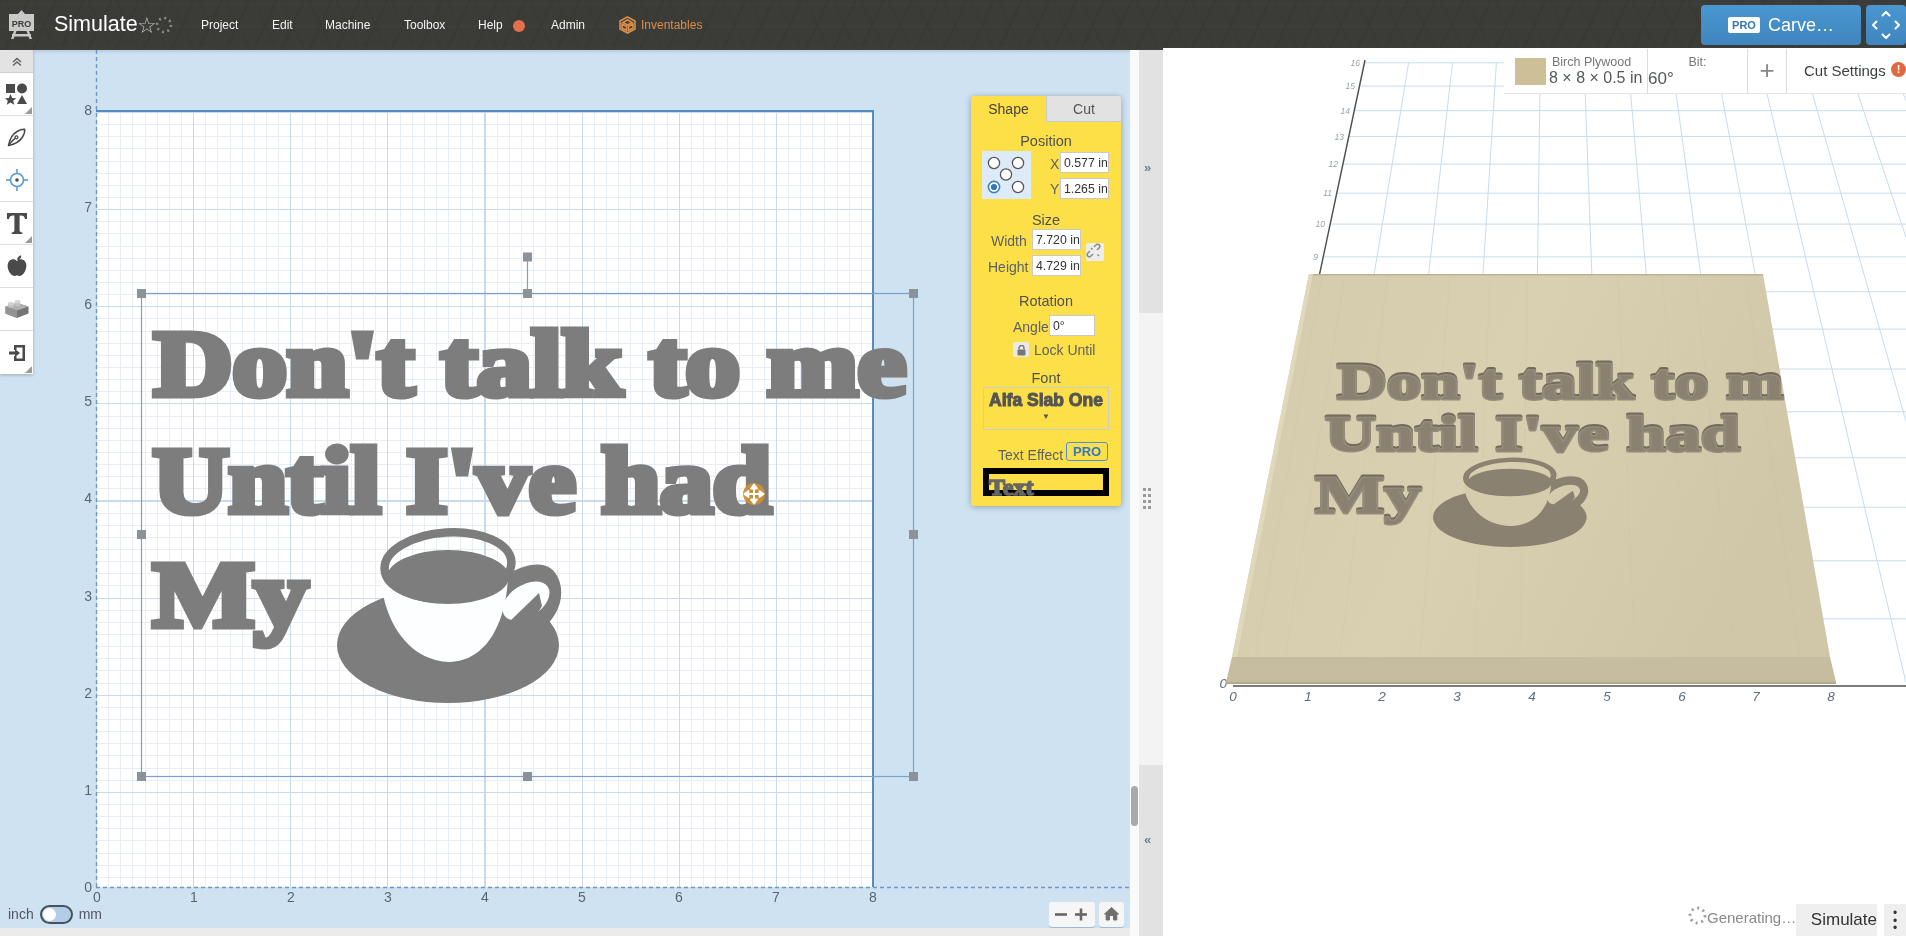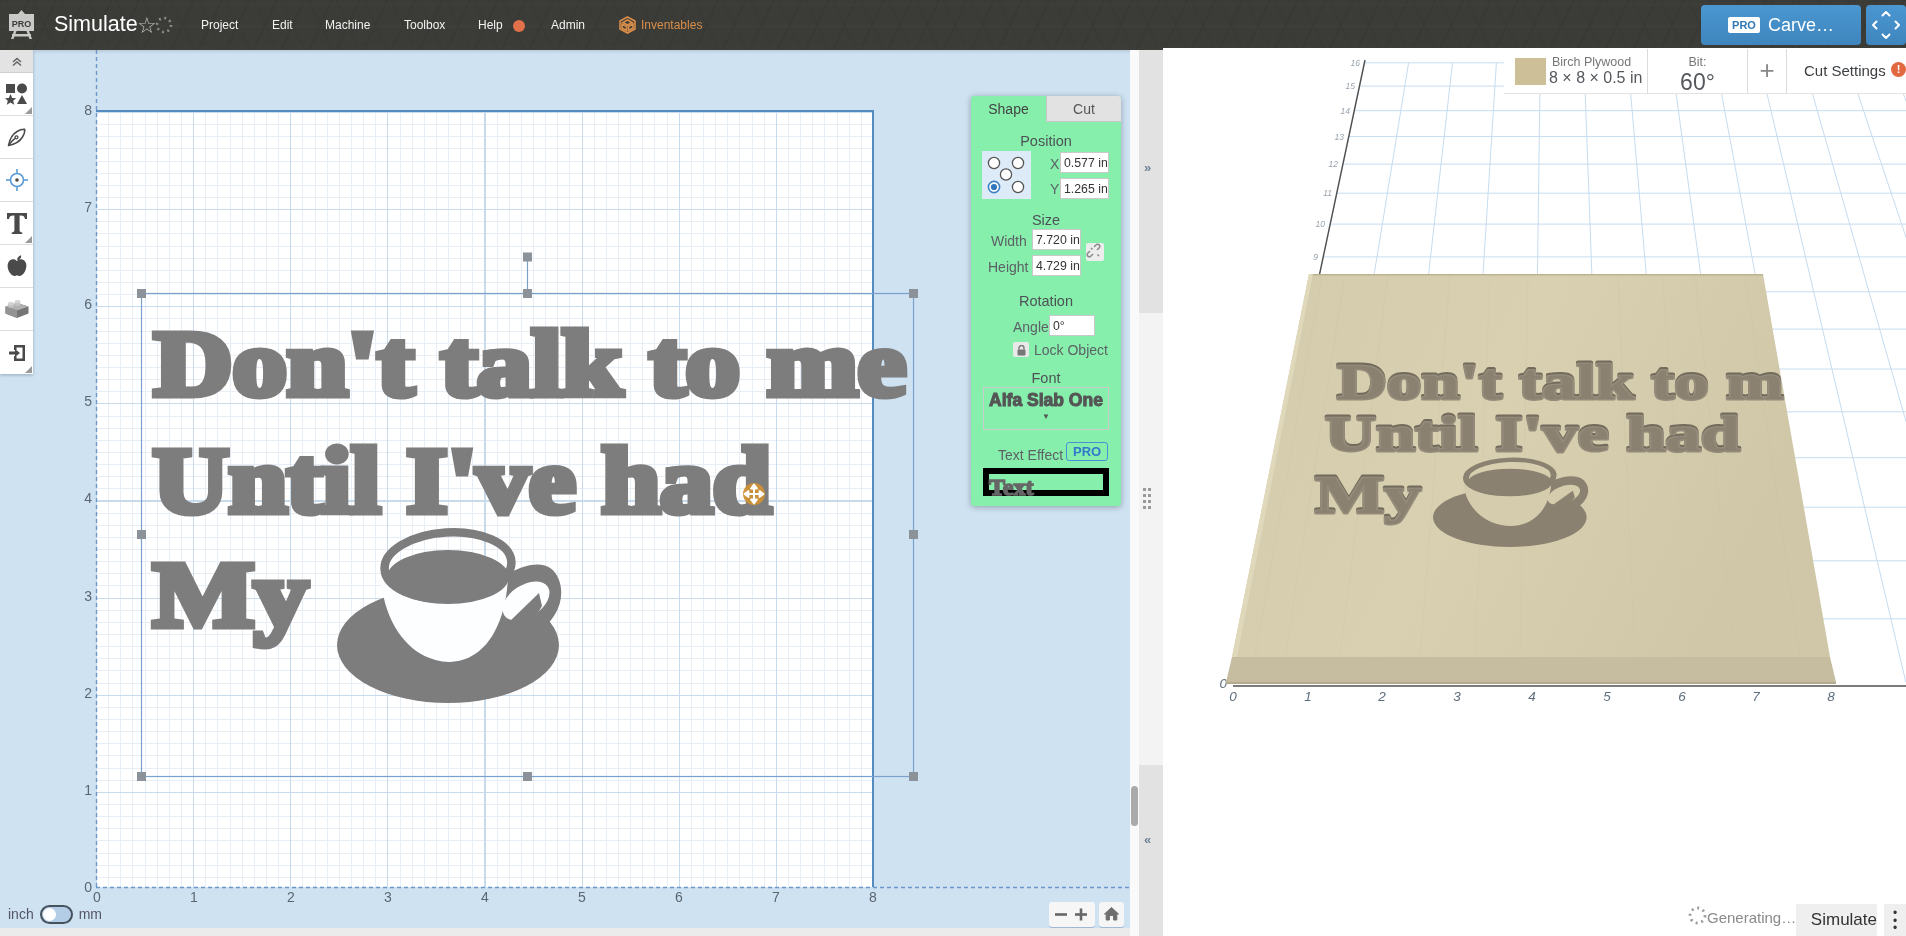--- a/index.html
+++ b/index.html
@@ -299,21 +299,21 @@
  </g>
 </svg>
 </div>
 
 <div id="phead">
  <div class="sw"></div>
  <div style="position:absolute;left:48px;top:6px;font-size:12.5px;color:#777">Birch Plywood</div>
  <div style="position:absolute;left:45px;top:20px;font-size:16px;color:#55595e">8 × 8 × 0.5 in</div>
  <div class="sec" style="left:143px;width:100px">
       <div style="text-align:center;font-size:12.5px;color:#777;margin-top:6px">Bit:</div>
-      <div style="text-align:center;font-size:23px;color:#55595e">60°</div>
+      <div style="text-align:left;font-size:17px;color:#55595e">60°</div>
     </div>
  <div class="sec" style="left:243px;width:39px;font-size:26px;color:#888;text-align:center;line-height:43px;font-weight:300">+</div>
  <div class="sec" style="left:282px;width:120px">
       <span style="position:absolute;left:17px;top:13px;font-size:15px;color:#3c4043">Cut Settings</span>
   <span style="position:absolute;left:104px;top:13px;width:15px;height:15px;border-radius:50%;background:#e2693f;color:#fff;font-size:11px;font-weight:bold;text-align:center;line-height:15px">!</span>
  </div>
 </div>
 
 <svg id="spin2" width="19" height="19" viewBox="0 0 19 19">
     <circle cx="9.5" cy="9.5" r="7.5" fill="none" stroke="#9a9a9a" stroke-width="2.8" stroke-dasharray="2 3.8"></circle>
@@ -381,21 +381,21 @@
       </svg>
     </div>
  <div class="tcell corner last">
       <svg width="22" height="22" viewBox="0 0 22 22">
         <path d="M8 3 L19 3 L19 19 L8 19 L8 14 L10.5 14 L10.5 16.5 L16.5 16.5 L16.5 5.5 L10.5 5.5 L10.5 8 L8 8 Z" fill="#4a4a4a"></path>
         <path d="M3 9.5 L9 9.5 L9 7 L14 11 L9 15 L9 12.5 L3 12.5 Z" fill="#4a4a4a"></path>
       </svg>
     </div>
 </div>
 
-<div id="panel" style="position:absolute;left:971px;top:96px;width:150px;height:410px;background:#86efac;border-radius:3px;box-shadow:0 1px 6px rgba(0,0,0,.3)">
+<div id="panel" style="position:absolute;left:971px;top:96px;width:150px;height:410px;background:#fde047;border-radius:3px;box-shadow:0 1px 6px rgba(0,0,0,.3)">
  <div style="position:absolute;left:0;top:0;width:75px;height:26px;font-size:14px;color:#444;text-align:center;line-height:26px">Shape</div>
  <div style="position:absolute;left:75px;top:0;width:75px;height:26px;background:#e2e2e2;border-left:1px solid #c9c9c9;border-bottom:1px solid #c9c9c9;border-radius:0 3px 0 0;font-size:14px;color:#555;text-align:center;line-height:26px">Cut</div>
  <div class="ptitle" style="left:0;top:37px">Position</div>
  <div style="position:absolute;left:11px;top:55px;width:49px;height:48px;background:#ddeaf8"></div>
  <svg style="position:absolute;left:11px;top:55px" width="49" height="48" viewBox="0 0 49 48">
   <g fill="#fff" stroke="#555" stroke-width="1.3">
    <circle cx="12" cy="12" r="5.6"></circle>
         <circle cx="36" cy="12" r="5.6"></circle>
         <circle cx="24" cy="23.5" r="5.6"></circle>
         <circle cx="36" cy="36" r="5.6"></circle>
@@ -419,21 +419,21 @@
           <path d="M6.5 6.5 L5 5 M11.5 11.5 L13 13"></path>
         </g>
       </svg></div>
  <div class="ptitle" style="left:0;top:197px">Rotation</div>
  <div class="plbl" style="left:42px;top:223px">Angle</div>
  <div class="field" style="left:78px;top:219px;width:46px;height:21px">0°</div>
  <div style="position:absolute;left:42px;top:246px;width:16px;height:15px;background:#e9e9e9;border-radius:2px;text-align:center"><svg width="9" height="11" viewBox="0 0 9 11">
         <rect x="0.5" y="4.5" width="8" height="6" rx="1" fill="#777"></rect>
         <path d="M2 4.5 V3 a2.3 2.3 0 0 1 5 0 V4.5" fill="none" stroke="#777" stroke-width="1.4"></path>
       </svg></div>
- <div class="plbl" style="left:63px;top:246px">Lock Object</div>
+ <div class="plbl" style="left:63px;top:246px">Lock Until</div>
  <div class="ptitle" style="left:0;top:274px">Font</div>
  <div style="position:absolute;left:12px;top:291px;width:126px;height:43px;border:1px solid #ccc;text-align:center">
    <div style="font-family:Liberation Sans, sans-serif;font-weight:bold;font-size:17.5px;color:#555;-webkit-text-stroke:1px #555;margin-top:2px">Alfa Slab One</div>
    <div style="color:#555;font-size:8px;margin-top:1px">▼</div>
  </div>
  <div class="plbl" style="left:27px;top:351px">Text Effect</div>
  <div style="position:absolute;left:95px;top:346px;border:1.4px solid #4a90d9;color:#3377cc;font-size:13px;font-weight:bold;border-radius:3px;padding:1px 6px">PRO</div>
  <div style="position:absolute;left:12px;top:372px;width:126px;height:28px;border:6px solid #000000;text-align:left;font-family:'Liberation Serif',serif;font-weight:bold;font-size:24px;line-height:26px;color:#666;-webkit-text-stroke:1.6px #666">Text</div>
 </div>
 </body></html>

